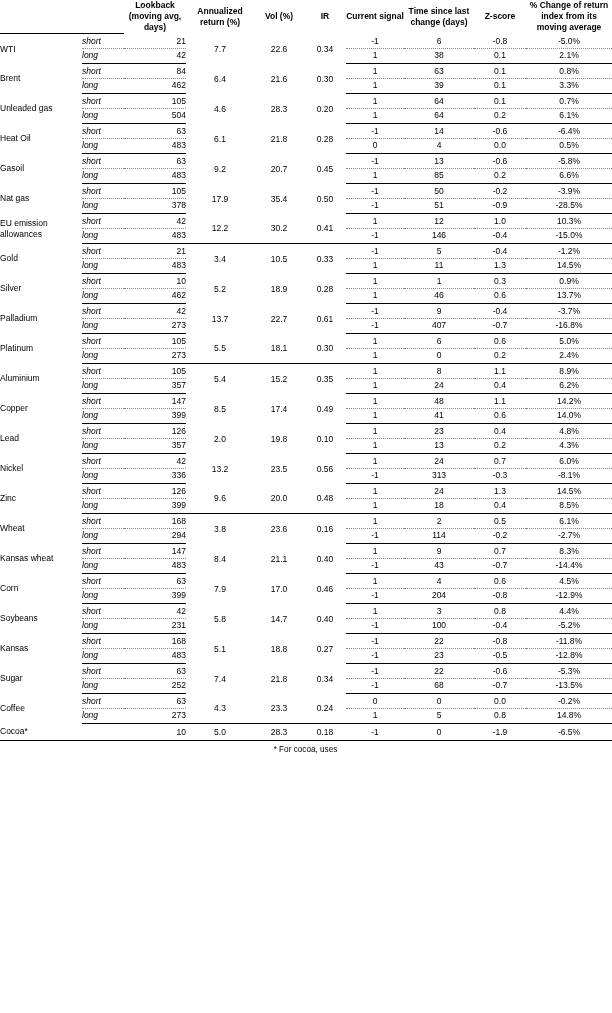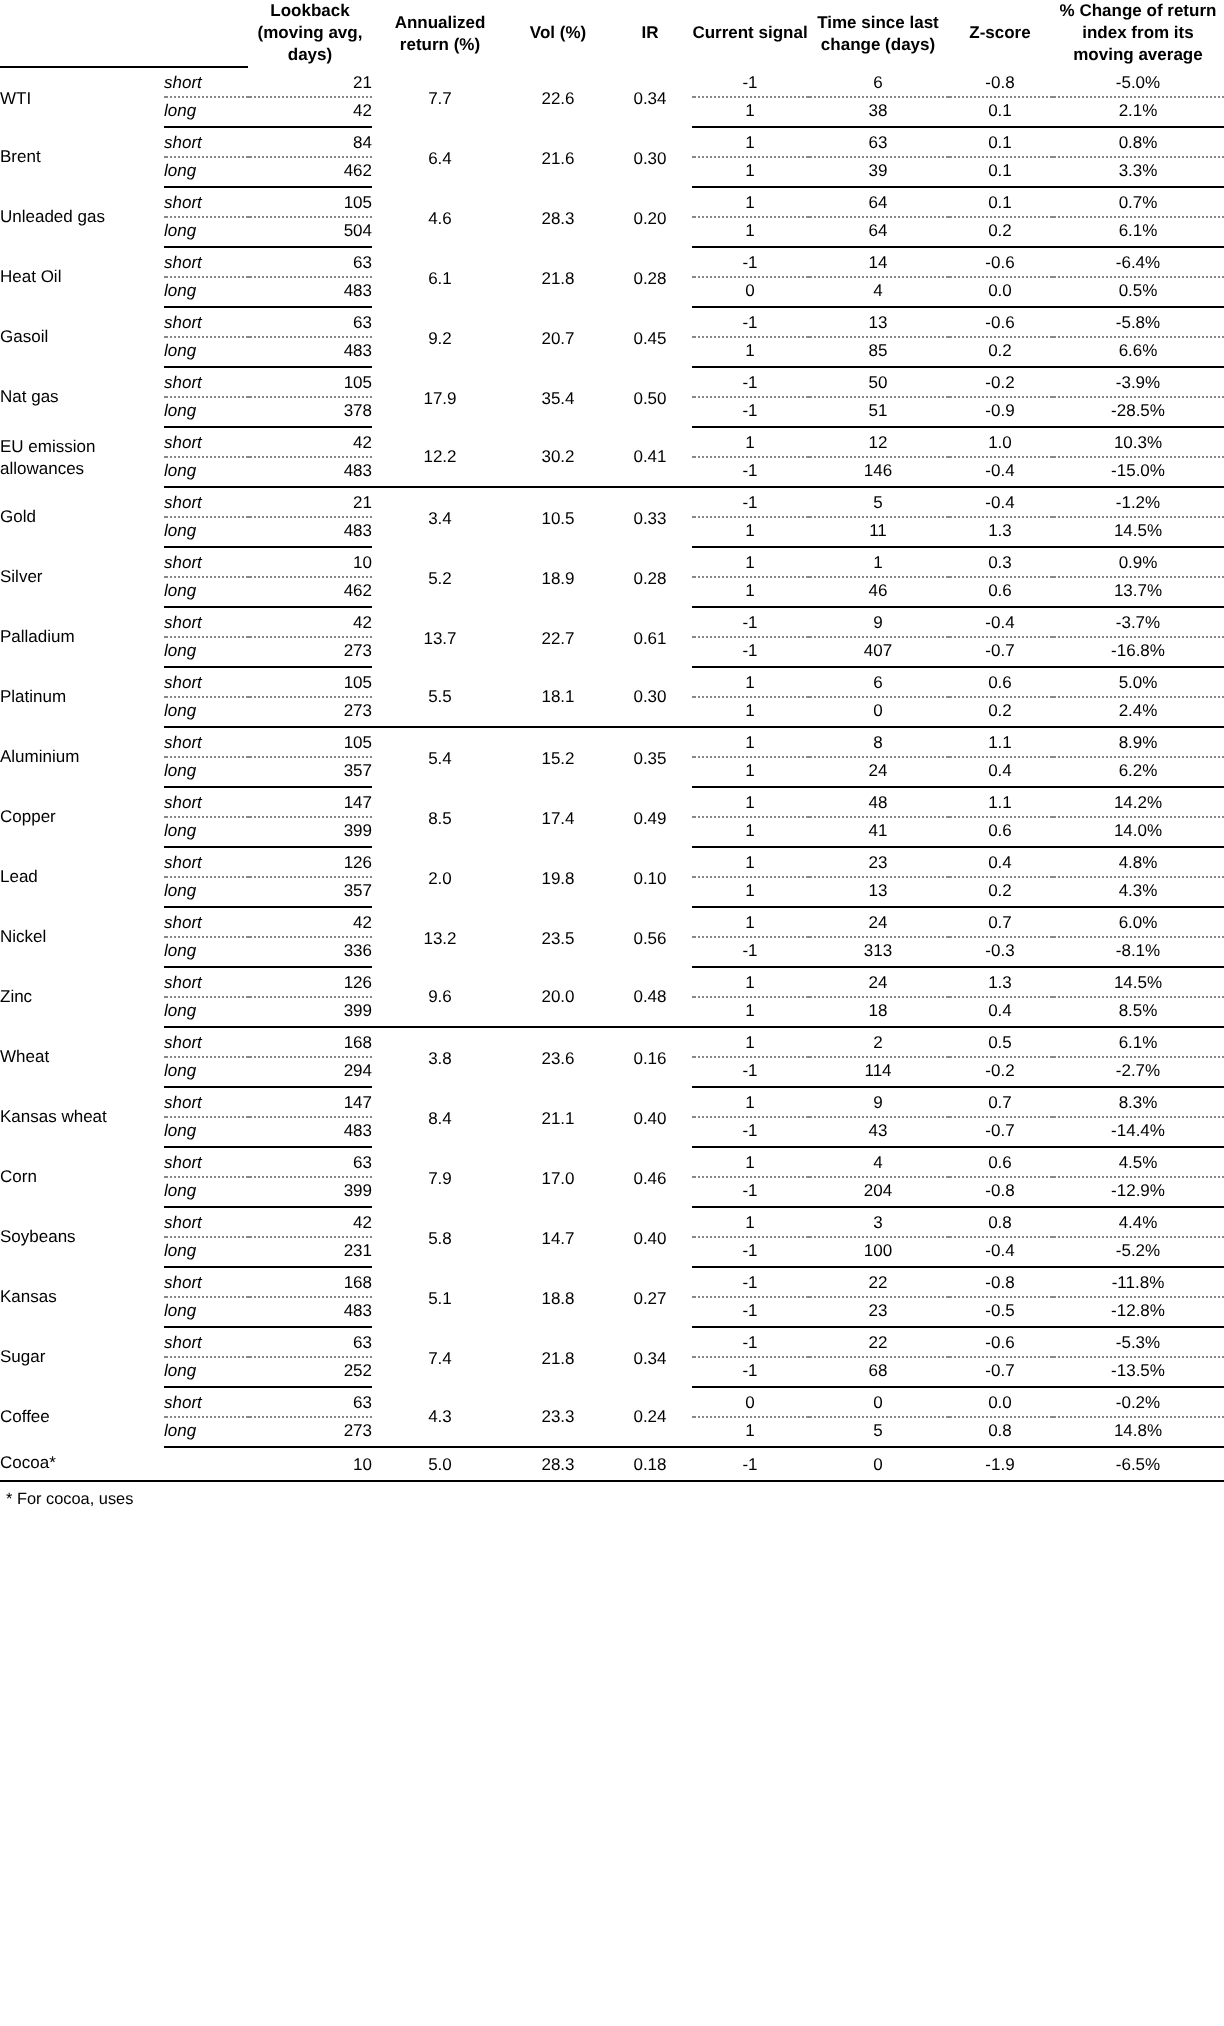--- a/index.html
+++ b/index.html
@@ -95,20 +95,21 @@
   }
   td.merge.group-end-merge { border-bottom: 1.6px solid #000; }
 
   
   tr.single td { padding-top: 3px; padding-bottom: 3px; border-bottom: 1.6px solid #000; }
 
   .footnote {
     font-size: 8.2px;
     padding: 4px 4px 0 3px;
     font-weight: normal;
+    text-align: center;
   }
 </style>
 </head>
 <body>
 
 <div class="sheet">
   <table class="tbl">
     <colgroup>
       <col class="c-name">
         <col class="c-term">

